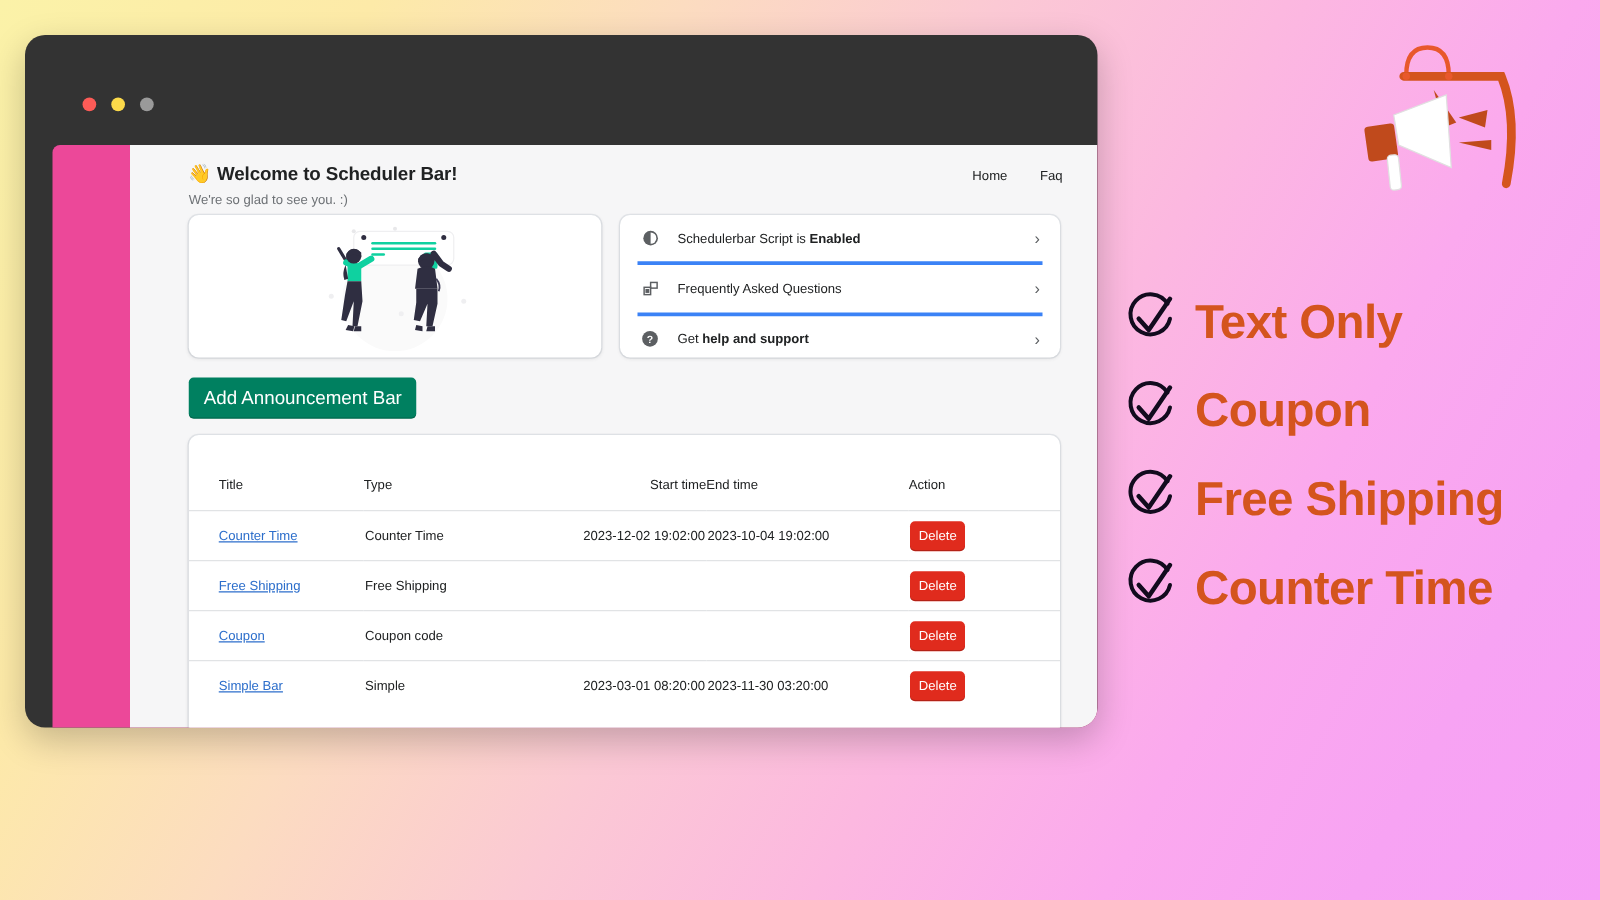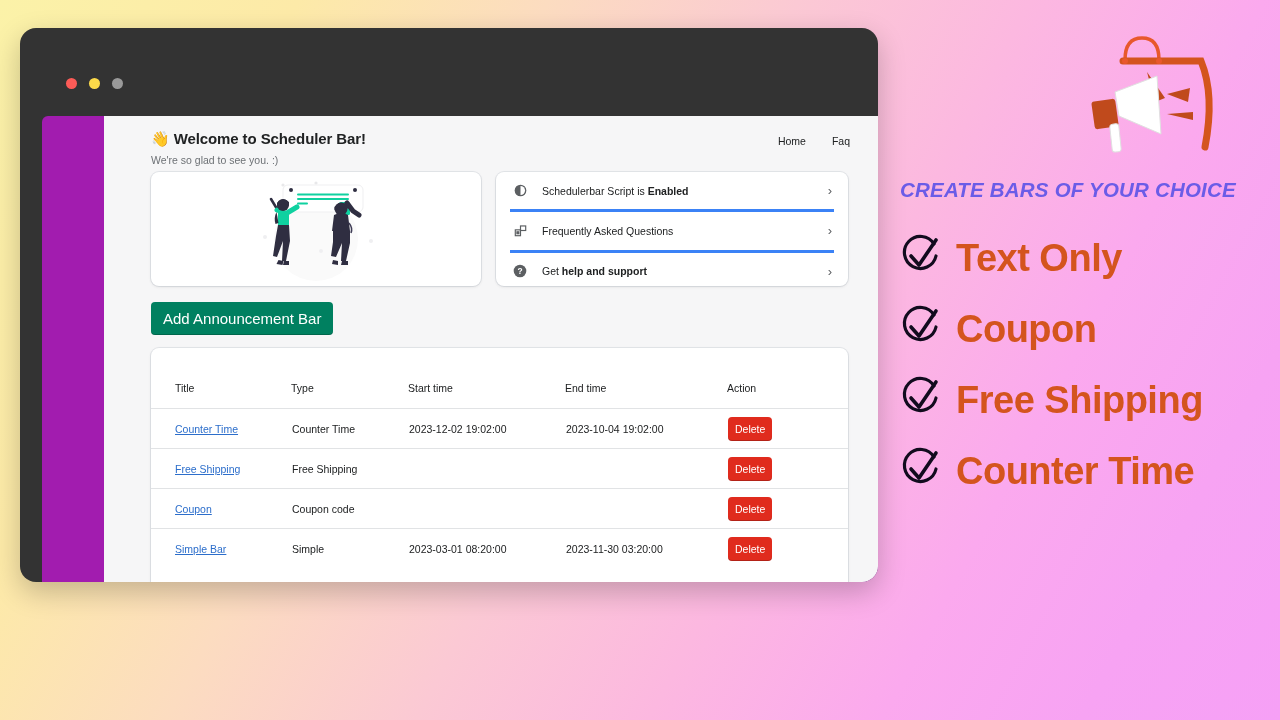--- a/index.html
+++ b/index.html
@@ -41,21 +41,21 @@
   #dot-close  { left: 46px;  background: #fc5b57; }
   #dot-min    { left: 69px;  background: #fcda4a; }
   #dot-max    { left: 92px;  background: #9a9a9a; }
 
   #viewport {
     position: absolute;
     left: 22px;
     top: 88px;
     width: 836px;
     height: 480px;
-    background: #a21caf;
+    background: #ec4899;
     border-top-left-radius: 6px;
     overflow: hidden;
   }
   #app-frame {
     position: absolute;
     left: 62px;
     top: 0;
     width: 774px;
     height: 480px;
     background: #f6f6f7;
@@ -194,21 +194,21 @@
   }
   td {
     font-size: 10.5px;
     color: #202223;
     border-top: 1px solid #e1e3e5;
     height: 37px;
     vertical-align: middle;
   }
   th:nth-child(1), td:nth-child(1) { padding-left: 24px; width: 115px; }
   th:nth-child(2), td:nth-child(2) { width: 115px; }
-  th:nth-child(3), td:nth-child(3) { width: 155px; }
+  th:nth-child(3), td:nth-child(3) { width: 155px; text-align: right; }
   th:nth-child(4), td:nth-child(4) { width: 160px; }
   td a {
     color: #2c6ecb;
     text-decoration: underline;
     font-size: 10.5px;
   }
   .delete-btn {
     background: #e02b1d;
     color: #ffffff;
     border: none;
@@ -448,21 +448,20 @@
       <circle cx="74" cy="33" r="3" fill="#e8582c"></circle>
       <path d="M62 44 L80 70 L70 74 Z" fill="#c04a1c"></path>
       <path d="M82 66 L105 60 L103 74 Z" fill="#c04a1c"></path>
       <path d="M82 86 L108 84 L108 92 Z" fill="#c04a1c"></path>
       <path d="M30 64 L72 48 L76 106 L34 88 Z" fill="#ffffff" stroke="#e0e0e0" stroke-width="1"></path>
       <rect x="8" y="72" width="24" height="28" rx="3" fill="#c04a1c" transform="rotate(-8 20 86)"></rect>
       <rect x="26" y="96" width="9" height="28" rx="3" fill="#ffffff" stroke="#e0e0e0" stroke-width="1" transform="rotate(-6 30 110)"></rect>
     </svg>
   </div>
 
-  <div id="promo-heading">CREATE BARS OF YOUR CHOICE</div>
 
   <div id="promo-list">
 
     <div class="promo-item">
       <span>
         <svg width="44" height="44" viewBox="0 0 44 44">
           <path d="M36 10 a16 16 0 1 0 2 12" fill="none" stroke="#120b1e" stroke-width="3.2" stroke-linecap="round"></path>
           <path d="M13 22 L21 31 L38 6" fill="none" stroke="#120b1e" stroke-width="3.6" stroke-linecap="round" stroke-linejoin="round"></path>
         </svg>
       </span>

